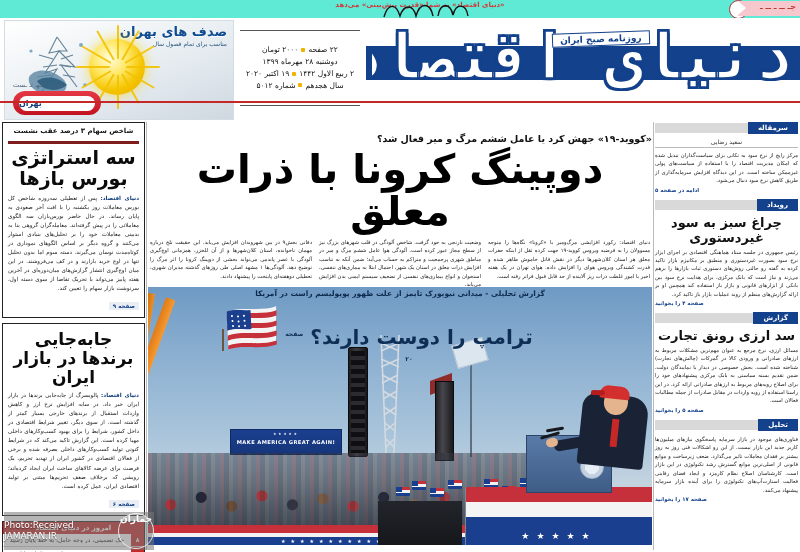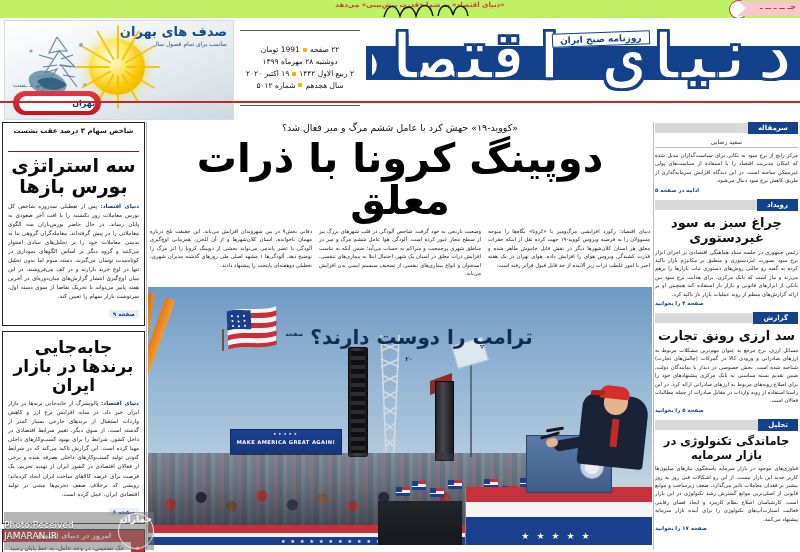--- a/index.html
+++ b/index.html
@@ -6,21 +6,21 @@
   html,body{margin:0;padding:0;}
   body{
     width:800px;height:552px;overflow:hidden;
     background:#ffffff;
     font-family:"DejaVu Sans","Liberation Sans",sans-serif;
     position:relative;
   }
   .page{position:relative;width:800px;height:552px;background:#fff;overflow:hidden;}
 
   
-  .topstrip{position:absolute;left:0;top:0;width:800px;height:18px;background:#bef264;}
+  .topstrip{position:absolute;left:0;top:0;width:800px;height:18px;background:#5eead4;}
   .tagline{
     position:absolute;right:260px;top:1px;width:240px;text-align:center;
     font-size:7px;color:#d23b3b;font-weight:bold;letter-spacing:-.2px;direction:rtl;
   }
   .corner-flag{
     position:absolute;right:0;top:1px;width:62px;height:15px;
     background:#f6c7cc;
   }
   .corner-flag:after{
     content:"";position:absolute;left:0;top:0;width:0;height:0;
@@ -68,21 +68,21 @@
   .ad-choose{
     position:absolute;left:8px;bottom:30px;font-size:6.5px;color:#45627c;direction:rtl;
   }
   .ad-logo{
     position:absolute;left:8px;bottom:4px;width:88px;height:24px;border-radius:12px;
     background:linear-gradient(180deg,#e63946 0%,#c1121f 100%);
     display:flex;align-items:center;justify-content:center;
   }
   .ad-logo-inner{
     width:76px;height:15px;border-radius:8px;background:#fff;
-    display:flex;align-items:center;justify-content:flex-start;
+    display:flex;align-items:center;justify-content:flex-end;
   }
   .ad-logo-txt{font-size:8px;font-weight:bold;color:#0f3d78;direction:rtl;}
 
   
   .datebox{
     position:absolute;left:240px;top:12px;width:120px;height:74px;
     border-top:1px solid #555;border-bottom:1px solid #555;
     display:flex;flex-direction:column;justify-content:center;gap:3.5px;
     direction:rtl;
   }
@@ -122,21 +122,21 @@
   .col-left{position:absolute;left:2px;top:0;width:143px;height:428px;}
   .col-center{position:absolute;left:148px;top:0;width:504px;height:428px;}
   .col-right{position:absolute;left:655px;top:0;width:143px;height:428px;}
 
   .vrule{position:absolute;top:0;width:1px;height:428px;background:#bbb;}
 
   
   .lcard{border:1px solid #222;padding:4px 5px 5px;margin-bottom:5px;background:#fff;direction:rtl;}
   .kicker{
     font-size:7px;color:#111;text-align:center;font-weight:bold;
-    border-bottom:1px solid #7f1d1d;padding-bottom:16px;margin-bottom:3px;
+    border-bottom:3px solid #7f1d1d;padding-bottom:6px;margin-bottom:3px;
   }
   .lhead{
     font-size:19px;font-weight:bold;color:#0b0b0b;text-align:center;line-height:1.12;
     letter-spacing:-.6px;margin:2px 0 4px;
   }
   .lhead.sm{font-size:17px;}
   .body-txt{
     font-size:5.6px;line-height:1.62;color:#1a1a1a;text-align:justify;direction:rtl;
     word-spacing:.4px;
   }
@@ -158,22 +158,22 @@
   }
   .idx-num{
     width:13px;min-width:13px;height:12.5px;background:#c62828;color:#fff;font-size:6px;
     display:flex;align-items:center;justify-content:center;font-weight:bold;
   }
   .idx-lbl{flex:1;font-size:6px;color:#111;text-align:center;padding:0 3px;
            white-space:nowrap;overflow:hidden;}
 
   
   .center-kicker{
-    font-size:9.5px;font-weight:normal;color:#111;text-align:center;direction:rtl;
-    margin-top:0;letter-spacing:-.3px;
+    font-size:9.5px;font-weight:bold;color:#111;direction:rtl;
+    margin-top:11px;letter-spacing:-.3px;
   }
   .center-head{
     font-size:40px;font-weight:bold;color:#000;text-align:center;direction:rtl;
     letter-spacing:-1.6px;line-height:1.05;margin:4px 0 6px;
   }
   .center-cols{
     display:flex;direction:rtl;gap:7px;padding:0 2px;height:62px;overflow:hidden;
   }
   .ccol{flex:1;font-size:5.3px;line-height:1.6;color:#1a1a1a;text-align:justify;direction:rtl;}
   .center-sep{height:1px;background:#999;margin:4px 0 0;}
@@ -448,21 +448,21 @@
       <div class="ad-choose">انتخاب بـهـ تـ ـست</div>
       <div class="ad-logo">
         <div class="ad-logo-inner">
           <span class="ad-logo-txt">بهران</span>
         </div>
       </div>
     </div>
 
     <div class="datebox">
       <div>
-        <span>۲۲ صفحه</span><span class="dot"></span><span>1991 تومان</span>
+        <span>۲۲ صفحه</span><span class="dot"></span><span>۲۰۰۰ تومان</span>
       </div>
       <div>دوشنبه ۲۸ مهرماه ۱۳۹۹</div>
       <div>
         <span>۲ ربیع الاول ۱۴۴۲</span><span class="dot"></span><span>۱۹ اکتبر ۲۰۲۰</span>
       </div>
       <div>
         <span>سال هجدهم</span><span class="dot"></span><span>شماره ۵۰۱۲</span>
       </div>
     </div>
 
@@ -607,20 +607,21 @@
 
         <div class="trump-body"></div>
         <div class="trump-tie"></div>
         <div class="trump-arm"></div>
         <div class="trump-hand"></div>
         <div class="trump-head"></div>
         <div class="trump-cap"></div>
         <div class="mic"></div>
         <div class="mic2"></div>
 
+        <div class="photo-kicker">گزارش تحلیلی - میدانی نیویورک تایمز از علت ظهور پوپولیسم راست در آمریکا</div>
         <div class="photo-head">
           <br>
           <span>ترامپ را دوست دارند؟</span>
           <span class="photo-pref">صفحه ۲۰</span>
         </div>
       </div>
     </div>
 
     <div class="col-right">
 
@@ -652,21 +653,20 @@
         <div class="r-title">سد ارزی رونق تجارت</div>
         <div class="r-body">مسائل ارزی، نرخ مرجع به عنوان مهم‌ترین مشکلات مربوط به ارزهای صادراتی و ورودی کالا در گمرکات (چالش‌های تجارت) شناخته شده است. بخش خصوصی در دیدار با نمایندگان دولت، ضمن تقدیم بسته سیاستی به بانک مرکزی پیشنهادهای خود را برای اصلاح رویه‌های مربوط به ارزهای صادراتی ارائه کرد. در این راستا استفاده از رویه واردات در مقابل صادرات از جمله مطالبات فعالان است.</div>
         <span class="r-more">صفحه ۵ را بخوانید</span>
       </div>
 
       <div class="r-sec">
         <div class="sec-head">
           <span class="tag">تحلیل</span>
           <span class="fill"></span>
         </div>
-        <div class="r-title sm">جاماندگی تکنولوژی در بازار سرمایه</div>
         <div class="r-body">فناوری‌های موجود در بازار سرمایه پاسخگوی نیازهای میلیون‌ها کاربر جدید این بازار نیست. از این رو اشکالات فنی روز به روز بیشتر بر فقدان معاملات تاثیر می‌گذارد. ضعف زیرساخت و موانع قانونی از اصلی‌ترین موانع گسترش رشد تکنولوژی در این بازار است. کارشناسان اصلاح نظام کارمزد و ایجاد فضای رقابتی فعالیت استارت‌آپ‌های تکنولوژی را برای آینده بازار سرمایه پیشنهاد می‌کنند.</div>
         <span class="r-more">صفحه ۱۷ را بخوانید</span>
       </div>
 
     </div>
   </div>
 
   <div class="watermark">
     <div class="wm-circle">
       <span>جماران</span>

